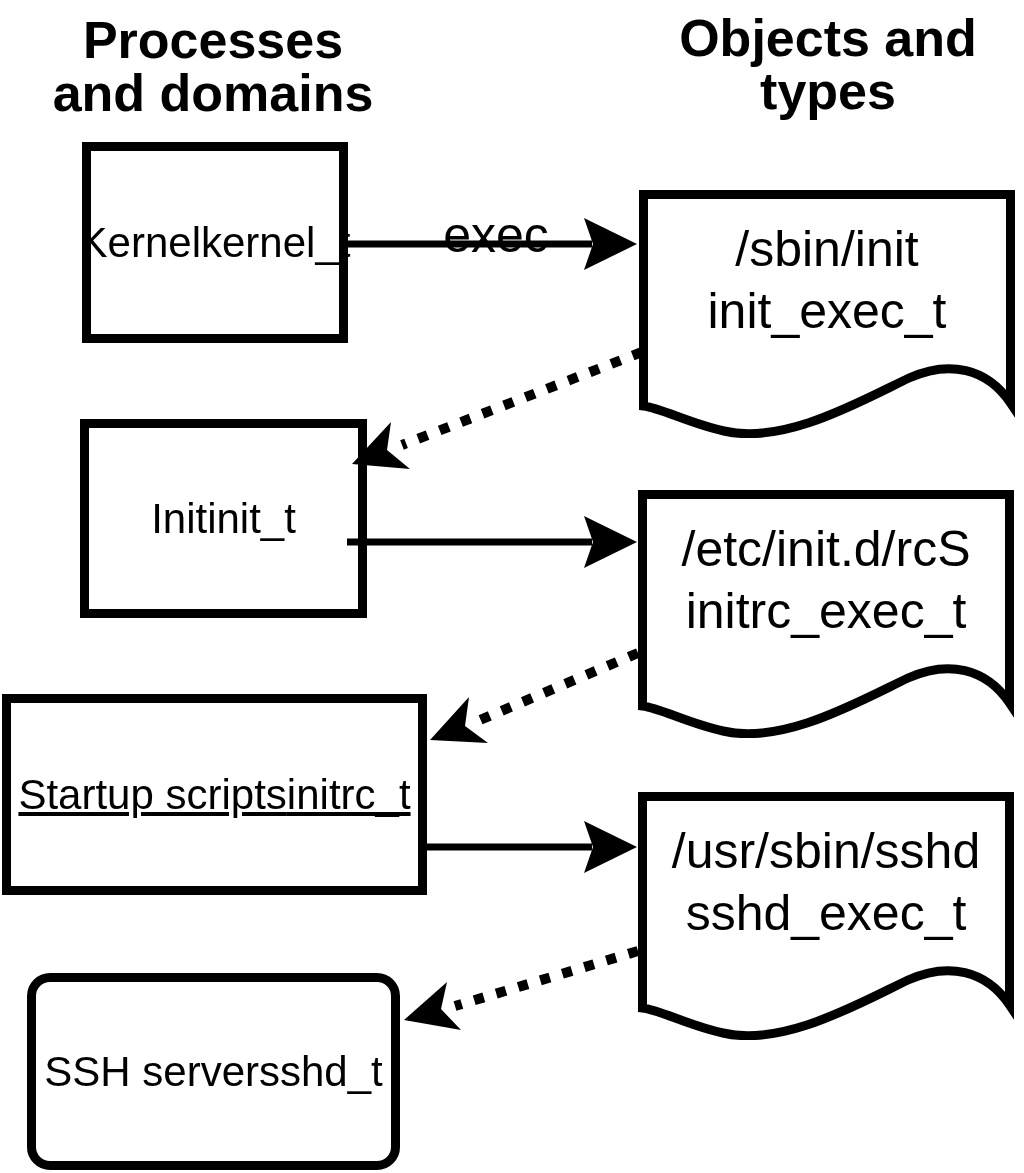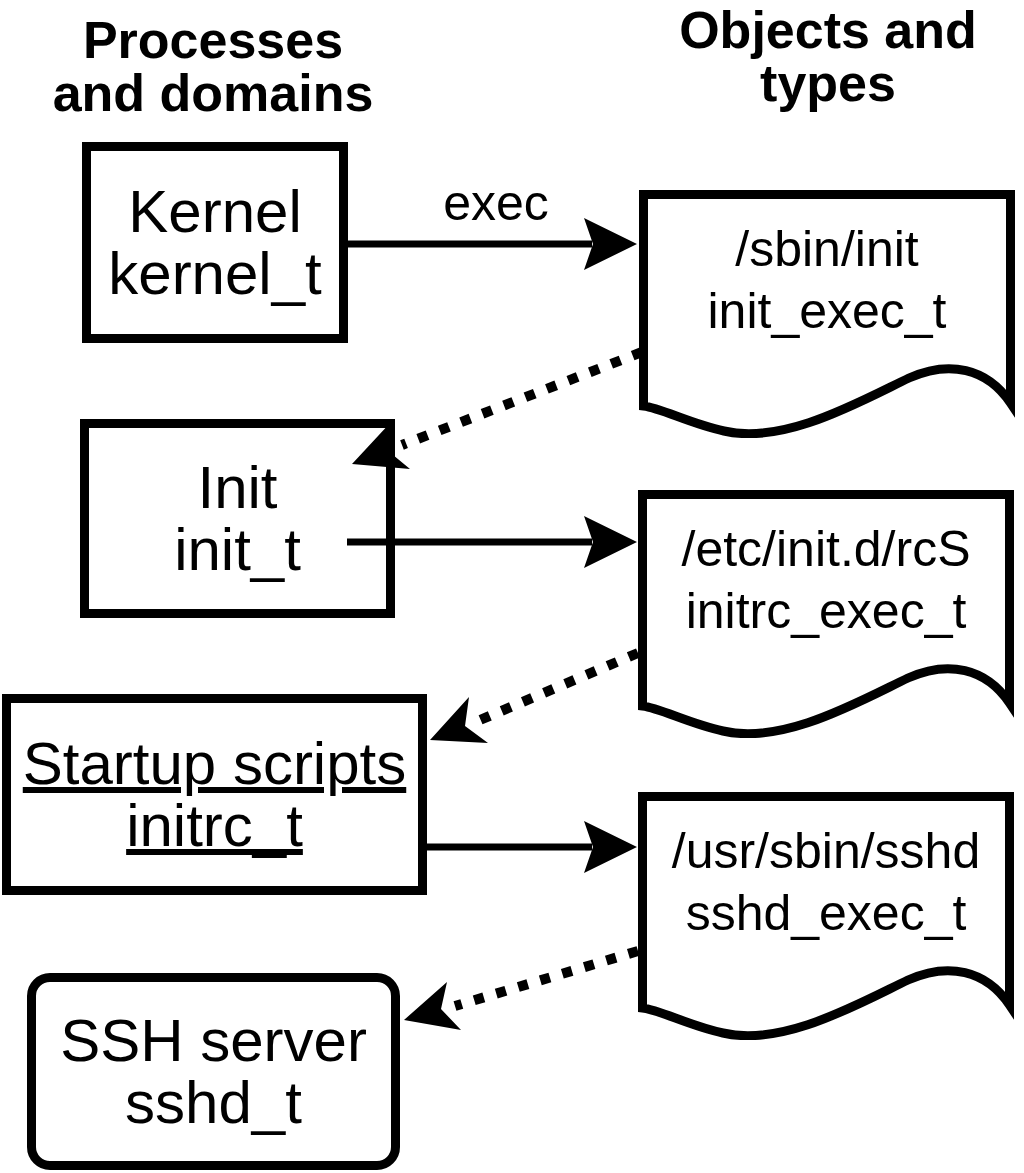--- a/index.html
+++ b/index.html
@@ -20,25 +20,25 @@
     line-height: 53px;
     letter-spacing: 0px;
   }
   .hdr span { display: block; }
   .pbox {
     position: absolute;
     box-sizing: border-box;
     border: 9px solid #000;
     background: #fff;
     display: flex;
-    flex-direction: column;
+    flex-direction: row;
     align-items: center;
     justify-content: center;
     text-align: center;
-    font-size: 60px;
+    font-size: 42px;
     line-height: 62px;
   }
   .doc { position: absolute; width: 380px; height: 248px; }
   .doc svg { position: absolute; left: 0; top: 0; display: block; }
   .doc .doctext {
     position: absolute;
     left: 0; top: 0;
     width: 376px; height: 215px;
     box-sizing: border-box;
     padding-bottom: 36px;
@@ -53,42 +53,43 @@
   #arrow-layer {
     position: absolute;
     left: 0; top: 0;
     pointer-events: none;
   }
   .edge-label {
     position: absolute;
     text-align: center;
     font-size: 50px;
     line-height: 52px;
+    margin-top: 32px;
   }
 </style>
 </head>
 <body>
 
 <div id="canvas">
 
   <div class="hdr" style="left:20px; top:4px; width:386px;margin-top:10px;">
     <span>Processes</span>
     <span>and domains</span>
   </div>
-  <div class="hdr" style="left:640px; top:4px; width:376px;">
+  <div class="hdr" style="left:640px; top:12px; width:376px;">
     <span>Objects and</span>
     <span>types</span>
   </div>
 
   <div class="pbox" style="left:82px; top:142px; width:266px; height:201px;">
     <span>Kernel</span>
     <span>kernel_t</span>
   </div>
 
-  <div class="pbox" style="left:80px; top:419px; width:315px; height:199px;">
+  <div class="pbox" style="left:80px; top:419px; width:287px; height:199px;">
     <span>Init</span>
     <span>init_t</span>
   </div>
 
   <div class="pbox" style="left:2px; top:694px; width:425px; height:201px;text-decoration:underline;">
     <span>Startup scripts</span>
     <span>initrc_t</span>
   </div>
 
   <div class="pbox" style="left:27px; top:973px; width:373px; height:197px;border-radius:23px;">

